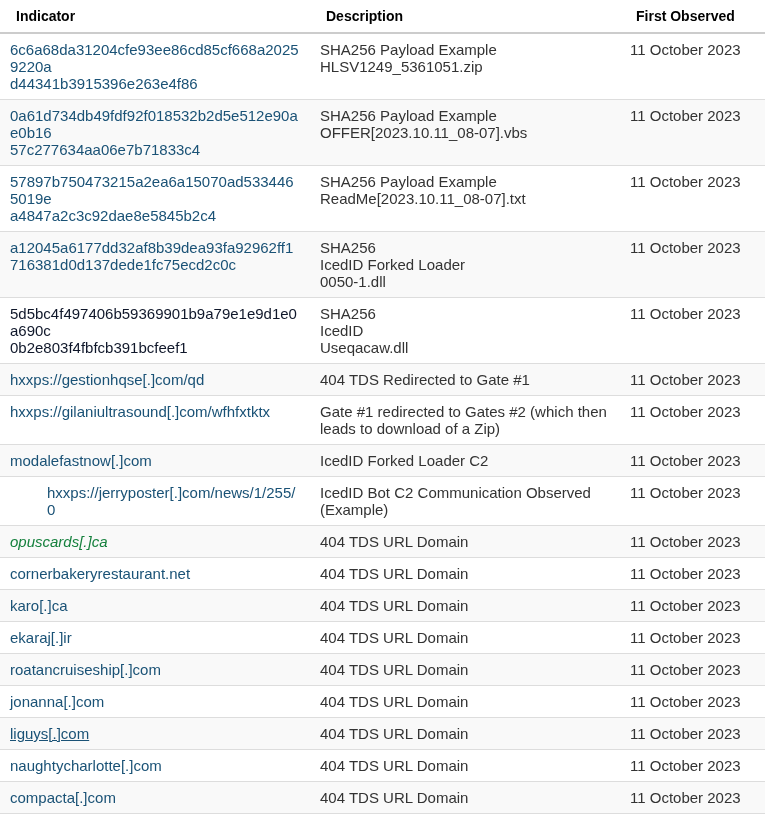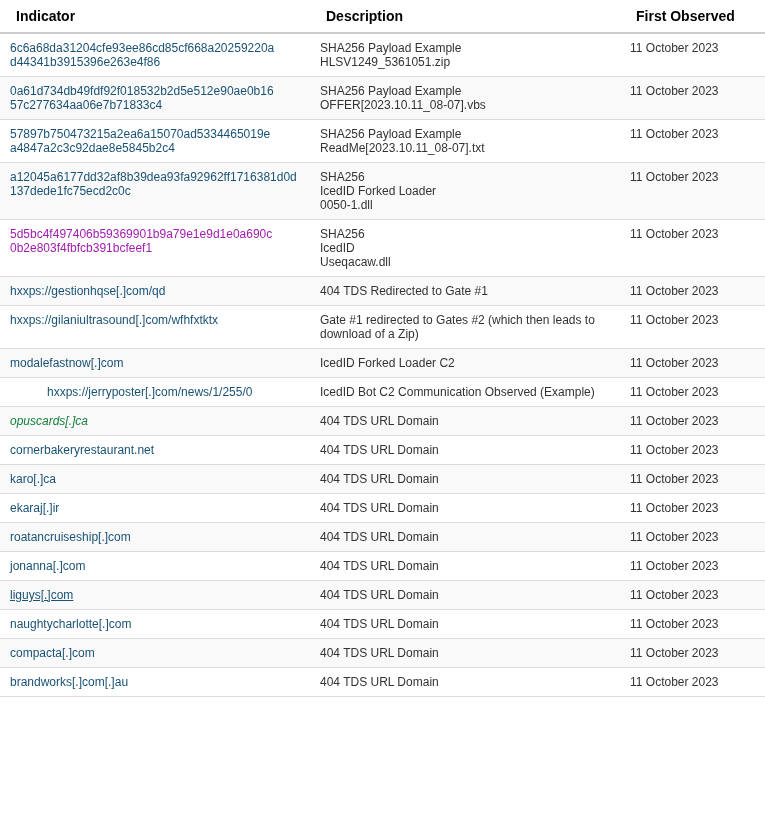--- a/index.html
+++ b/index.html
@@ -41,21 +41,21 @@
       background: #f9f9f9;
     }
 
     tbody tr:nth-child(odd) {
       background: #fff;
     }
 
     tbody td {
       padding: 7px 10px;
       vertical-align: top;
-      font-size: 12px;
+      font-size: 15px;
       color: #333;
     }
 
     td.indicator {
       color: #1a5276;
       text-decoration: none;
       word-break: break-all;
       width: 310px;
     }
 
@@ -98,21 +98,21 @@
         <td class="indicator" style="color: rgb(26, 82, 118);">57897b750473215a2ea6a15070ad5334465019e<br>a4847a2c3c92dae8e5845b2c4</td>
         <td class="description">SHA256 Payload Example<br>ReadMe[2023.10.11_08-07].txt</td>
         <td class="first-observed">11 October 2023</td>
       </tr>
       <tr>
         <td class="indicator" style="color: rgb(26, 82, 118);">a12045a6177dd32af8b39dea93fa92962ff1716381d0d137dede1fc75ecd2c0c</td>
         <td class="description">SHA256<br>IcedID Forked Loader<br>0050-1.dll</td>
         <td class="first-observed">11 October 2023</td>
       </tr>
       <tr>
-        <td class="indicator" style="color: #a21caf;">5d5bc4f497406b59369901b9a79e1e9d1e0a690c<br>0b2e803f4fbfcb391bcfeef1</td>
+        <td class="indicator" style="color: #0f172a;">5d5bc4f497406b59369901b9a79e1e9d1e0a690c<br>0b2e803f4fbfcb391bcfeef1</td>
         <td class="description">SHA256<br>IcedID<br>Useqacaw.dll</td>
         <td class="first-observed">11 October 2023</td>
       </tr>
       <tr>
         <td class="indicator" style="color: rgb(26, 82, 118);">hxxps://gestionhqse[.]com/qd</td>
         <td class="description">404 TDS Redirected to Gate #1</td>
         <td class="first-observed">11 October 2023</td>
       </tr>
       <tr>
         <td class="indicator" style="color: rgb(26, 82, 118);">hxxps://gilaniultrasound[.]com/wfhfxtktx</td>

